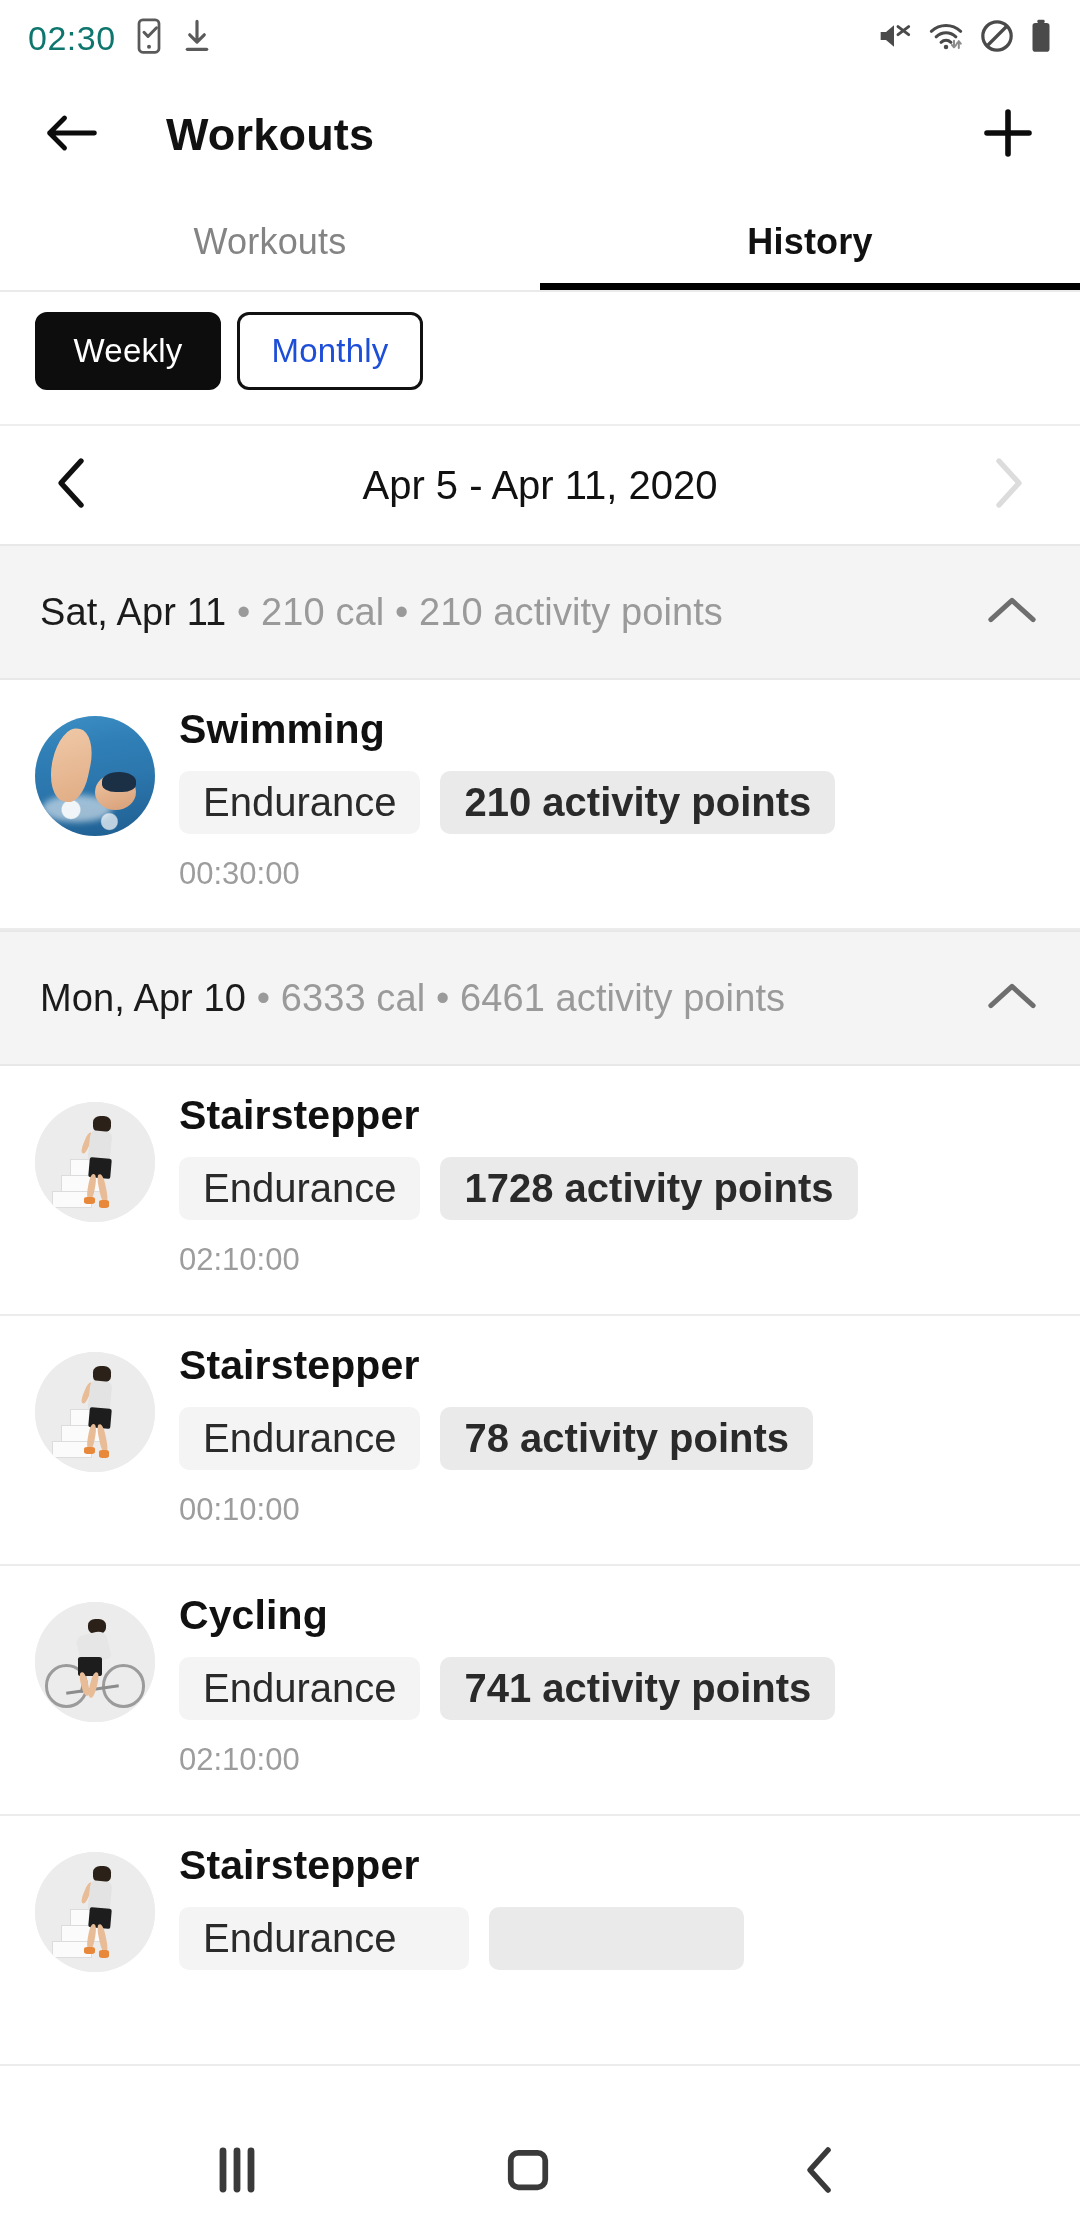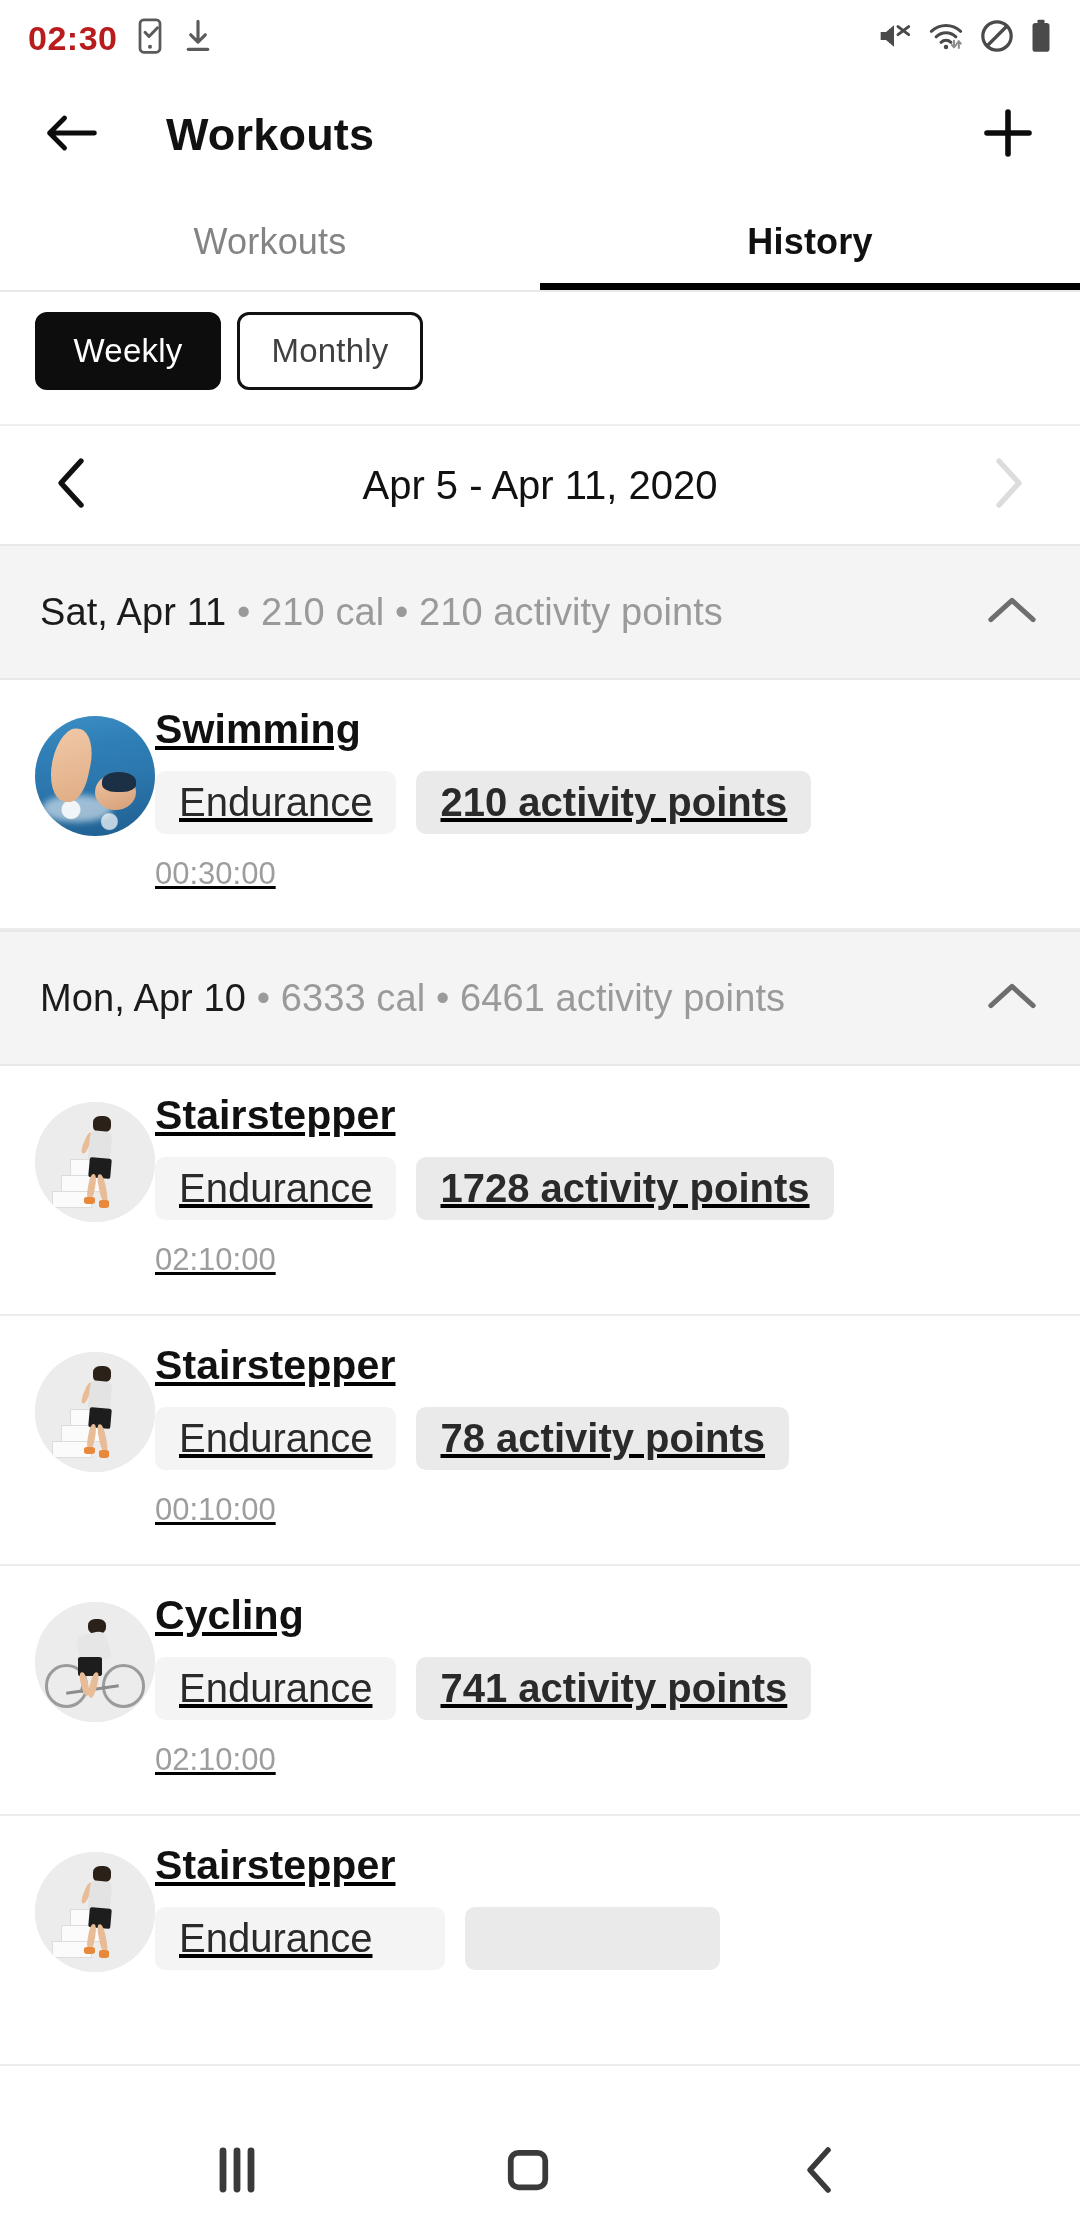--- a/index.html
+++ b/index.html
@@ -10,21 +10,21 @@
     overflow:hidden;
   }
   .phone { position:relative; width:1080px; height:2220px; background:#fff; }
 
   
   .statusbar {
     height:76px; display:flex; align-items:center;
     padding:0 28px; color:#5a5a5a;
   }
   .sb-left { display:flex; align-items:center; gap:18px; }
-  .sb-time { font-size:34px; letter-spacing:.5px; color:#b91c1c; font-weight:700; }
+  .sb-time { font-size:34px; letter-spacing:.5px; color:#0f766e; font-weight:400; }
   .sb-right { margin-left:auto; display:flex; align-items:center; gap:16px; }
   .sb-ico { display:block; }
 
   
   .appbar { height:118px; display:flex; align-items:center; padding:0 40px; background:#fff; }
   .appbar-title {
     font-size:45px; font-weight:700; color:#111; margin-left:62px; letter-spacing:.2px;
   }
   .appbar-spacer { flex:1 1 auto; }
   .icon-btn { width:64px; height:64px; display:flex; align-items:center; justify-content:center; }
@@ -43,21 +43,21 @@
   .tabs-divider { height:2px; background:#eaeaea; }
 
   
   .period-row { display:flex; align-items:center; gap:16px; padding:12px 35px 26px 35px; height:132px; background:#fff;border-radius:15px; }
   .chip-period {
     height:78px; min-width:186px; padding:0 26px;
     display:flex; align-items:center; justify-content:center;
     border-radius:12px; font-size:33px; letter-spacing:.2px;
   }
   .chip-period.sel { background:#0d0d0d; color:#fff; border:2px solid #0d0d0d; font-weight:400; }
-  .chip-period.unsel { background:#fff; color:#404040; border:3px solid #111; }
+  .chip-period.unsel { background:#fff; color:#1d4ed8; border:3px solid #111; }
 
   .hair { height:2px; background:#eeeeee; width:100%; }
 
   
   .datenav { height:118px; display:flex; align-items:center; padding:0 42px; background:#fff; position:relative; }
   .date-label {
     position:absolute; left:0; right:0; text-align:center;
     font-size:40px; font-weight:400; color:#111; pointer-events:none;
   }
   .nav-arrow { width:62px; height:62px; display:flex; align-items:center; justify-content:center; z-index:2; }
@@ -74,21 +74,21 @@
 
   
   .workout {
     display:flex; padding:28px 40px 26px 35px; background:#fff;
     border-bottom:2px solid #ececec; min-height:250px;
   }
   .avatar {
     width:120px; height:120px; border-radius:50%; flex:0 0 120px; margin-top:8px;
     overflow:hidden; position:relative; background:#ededed;
   }
-  .w-body { flex:1 1 auto; min-width:0;text-decoration:underline; }
+  .w-body { margin-left:24px; flex:1 1 auto; min-width:0; }
   .w-title { font-size:41px; font-weight:700; color:#111; line-height:1.05; letter-spacing:.1px; }
   .w-chips { display:flex; gap:20px; margin-top:20px; }
   .chip {
     height:63px; display:flex; align-items:center; padding:0 24px;
     border-radius:10px; font-size:40px; color:#2a2a2a; white-space:nowrap;
   }
   .chip.type { background:#f4f4f4; }
   .chip.points { background:#eaeaea; font-weight:700; }
   .w-time { margin-top:22px; font-size:31px; color:#9d9d9d; }
 

